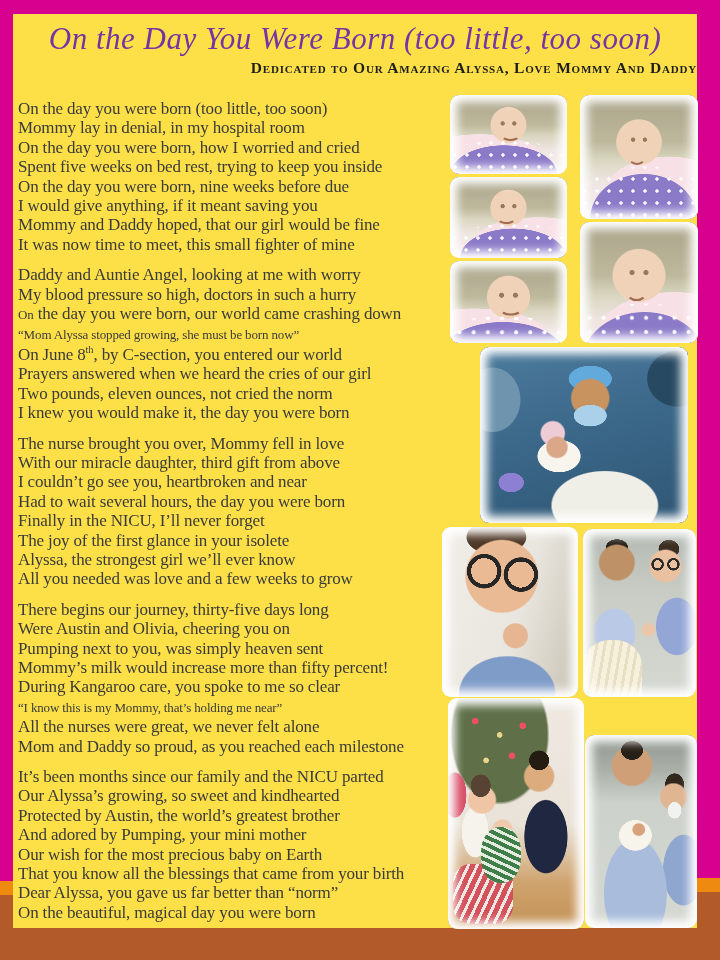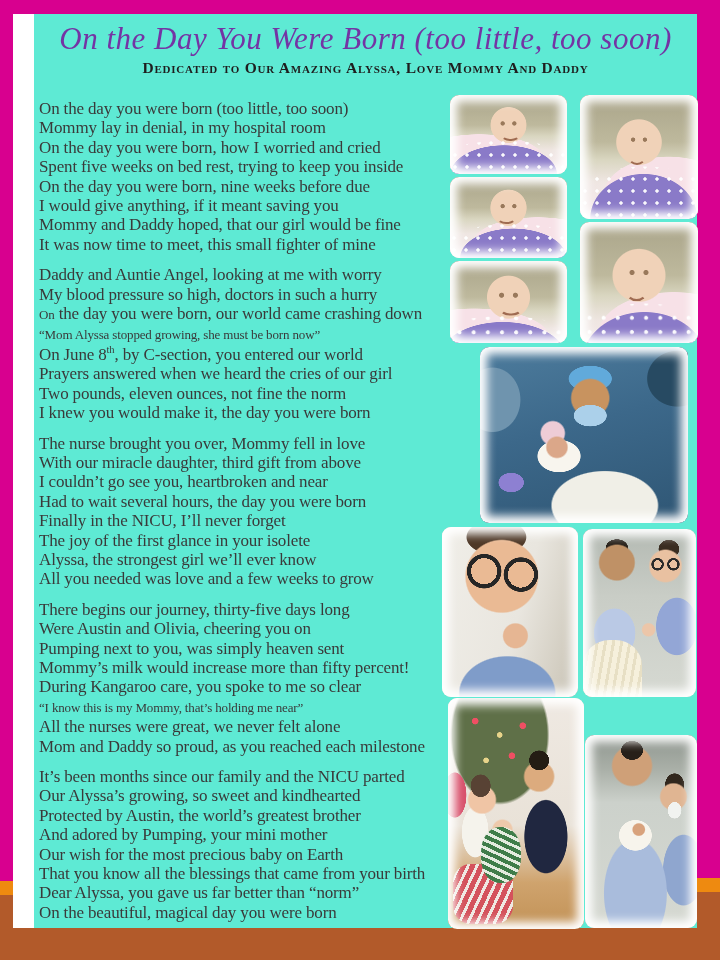--- a/index.html
+++ b/index.html
@@ -13,30 +13,30 @@
   }
 
   
   .frame-left  { position:absolute; left:0; top:0; width:13px; height:960px;
     background:linear-gradient(180deg, var(--frame_magenta) 0 881px, var(--frame_orange) 881px 895px, var(--frame_brown) 895px 960px); }
   .frame-right { position:absolute; right:0; top:0; width:23px; height:960px;
     background:linear-gradient(180deg, var(--frame_magenta) 0 878px, var(--frame_orange) 878px 892px, var(--frame_brown) 892px 960px); }
   .frame-top   { position:absolute; left:0; top:0; width:720px; height:14px; background:var(--frame_magenta); }
   .frame-bottom{ position:absolute; left:0; bottom:0; width:720px; height:32px; background:var(--frame_brown); }
 
-  .content { position:absolute; left:13px; top:14px; right:23px; bottom:32px; background:#5eead4;margin-left:21px; }
+  .content { position:absolute; left:13px; top:14px; right:23px; bottom:32px; background:#fde047; }
 
   
   h1.title {
     margin:0; padding-top:7px; text-align:center;
     font-family:"Liberation Serif", serif; font-style:italic; font-weight:500;
     font-size:31px; letter-spacing:0.5px; color:var(--title_purple);
   }
   h2.dedication {
-    margin:2px 0 0 0; text-align:center;
+    margin:2px 0 0 0; text-align:right;
     font-family:"Liberation Serif", serif; font-weight:bold; font-variant:small-caps;
     font-size:15.5px; letter-spacing:0.8px; color:#1e1e1e;
   }
 
   
   .poem { position:absolute; left:5px; top:85px; width:470px; }
   .stanza { margin:0 0 11px 0; }
   .line { white-space:nowrap; font-size:17px; line-height:19.4px; color:var(--body_text); letter-spacing:-0.15px; }
   .line .it { font-size:13px; }
   .line sup { font-size:10.5px; vertical-align:super; line-height:0;text-align:center; }
@@ -193,21 +193,21 @@
           <div class="line"><span>Mommy and Daddy hoped, that our girl would be fine</span></div>
           <div class="line"><span>It was now time to meet, this small fighter of mine</span></div>
         </div>
         <div class="stanza">
           <div class="line"><span>Daddy and Auntie Angel, looking at me with worry</span></div>
           <div class="line"><span>My blood pressure so high, doctors in such a hurry</span></div>
           <div class="line"><span class="it">On</span><span> the day you were born, our world came crashing down</span></div>
           <div class="line"><span class="it">“Mom Alyssa stopped growing, she must be born now”</span></div>
           <div class="line"><span>On June 8</span><sup>th</sup><span>, by C-section, you entered our world</span></div>
           <div class="line"><span>Prayers answered when we heard the cries of our girl</span></div>
-          <div class="line"><span>Two pounds, eleven ounces, not fine the norm</span></div>
+          <div class="line"><span>Two pounds, eleven ounces, not cried the norm</span></div>
           <div class="line"><span>I knew you would make it, the day you were born</span></div>
         </div>
         <div class="stanza">
           <div class="line"><span>The nurse brought you over, Mommy fell in love</span></div>
           <div class="line"><span>With our miracle daughter, third gift from above</span></div>
           <div class="line"><span>I couldn’t go see you, heartbroken and near</span></div>
           <div class="line"><span>Had to wait several hours, the day you were born</span></div>
           <div class="line"><span>Finally in the NICU, I’ll never forget</span></div>
           <div class="line"><span>The joy of the first glance in your isolete</span></div>
           <div class="line"><span>Alyssa, the strongest girl we’ll ever know</span></div>

